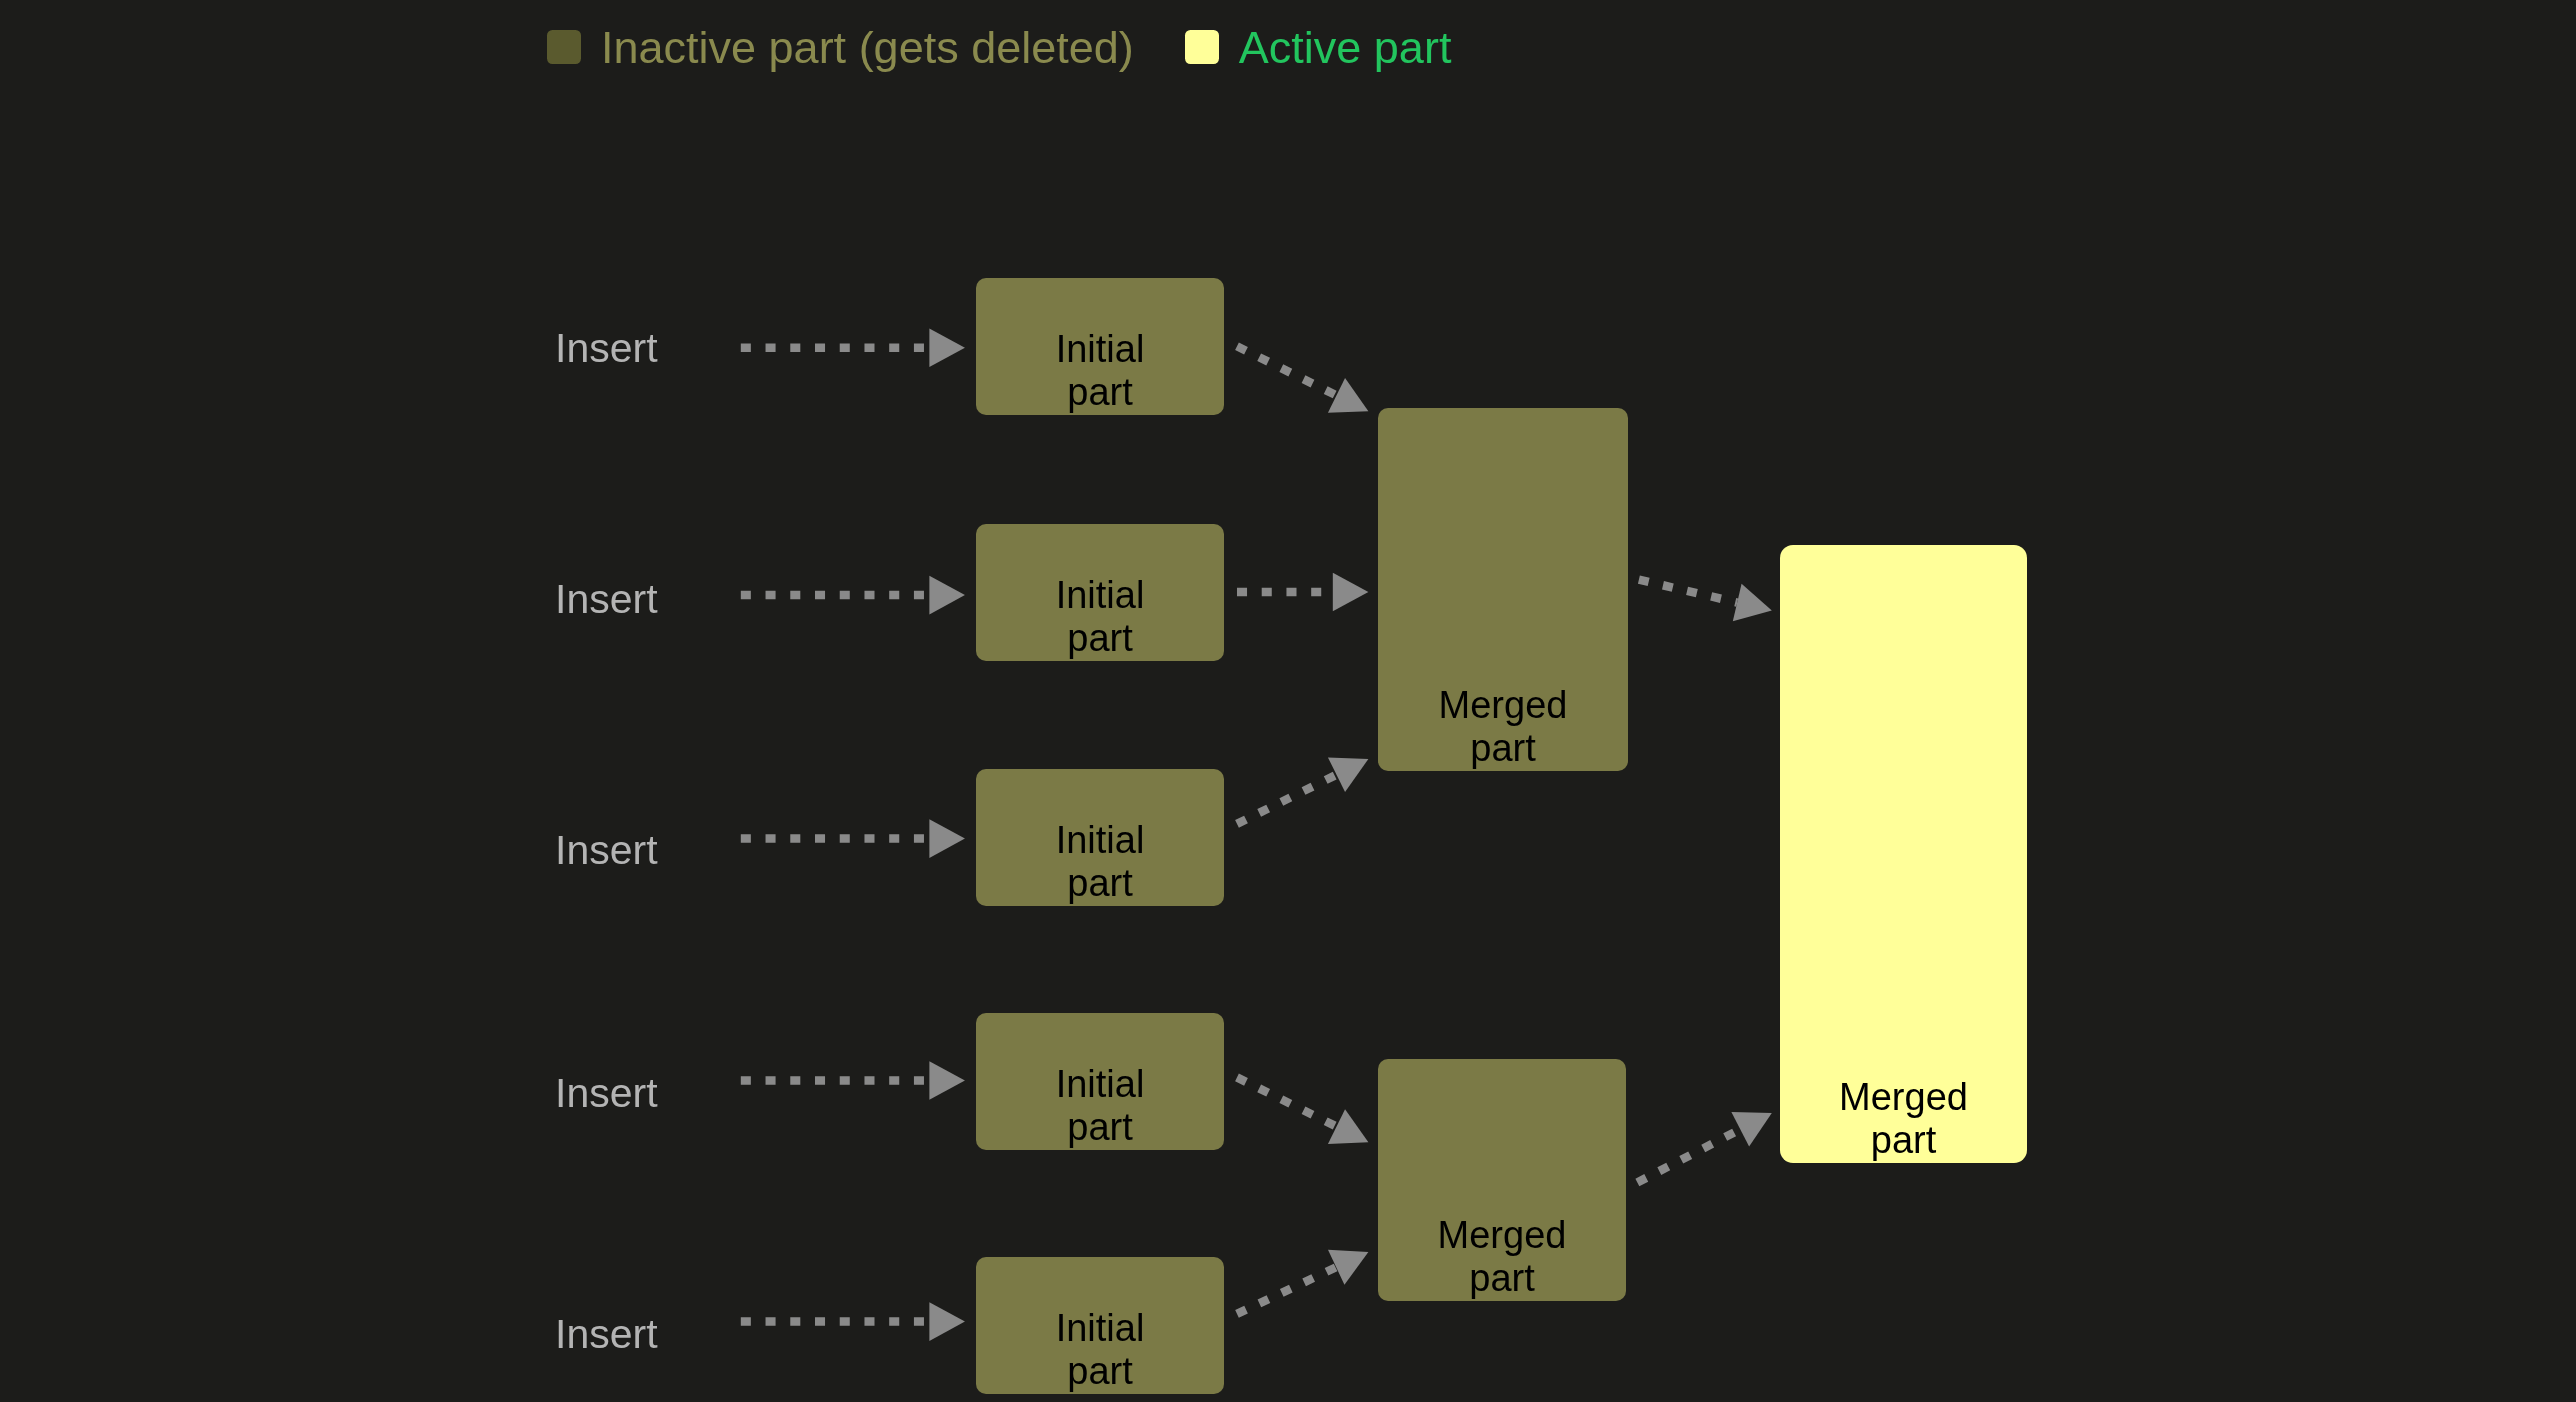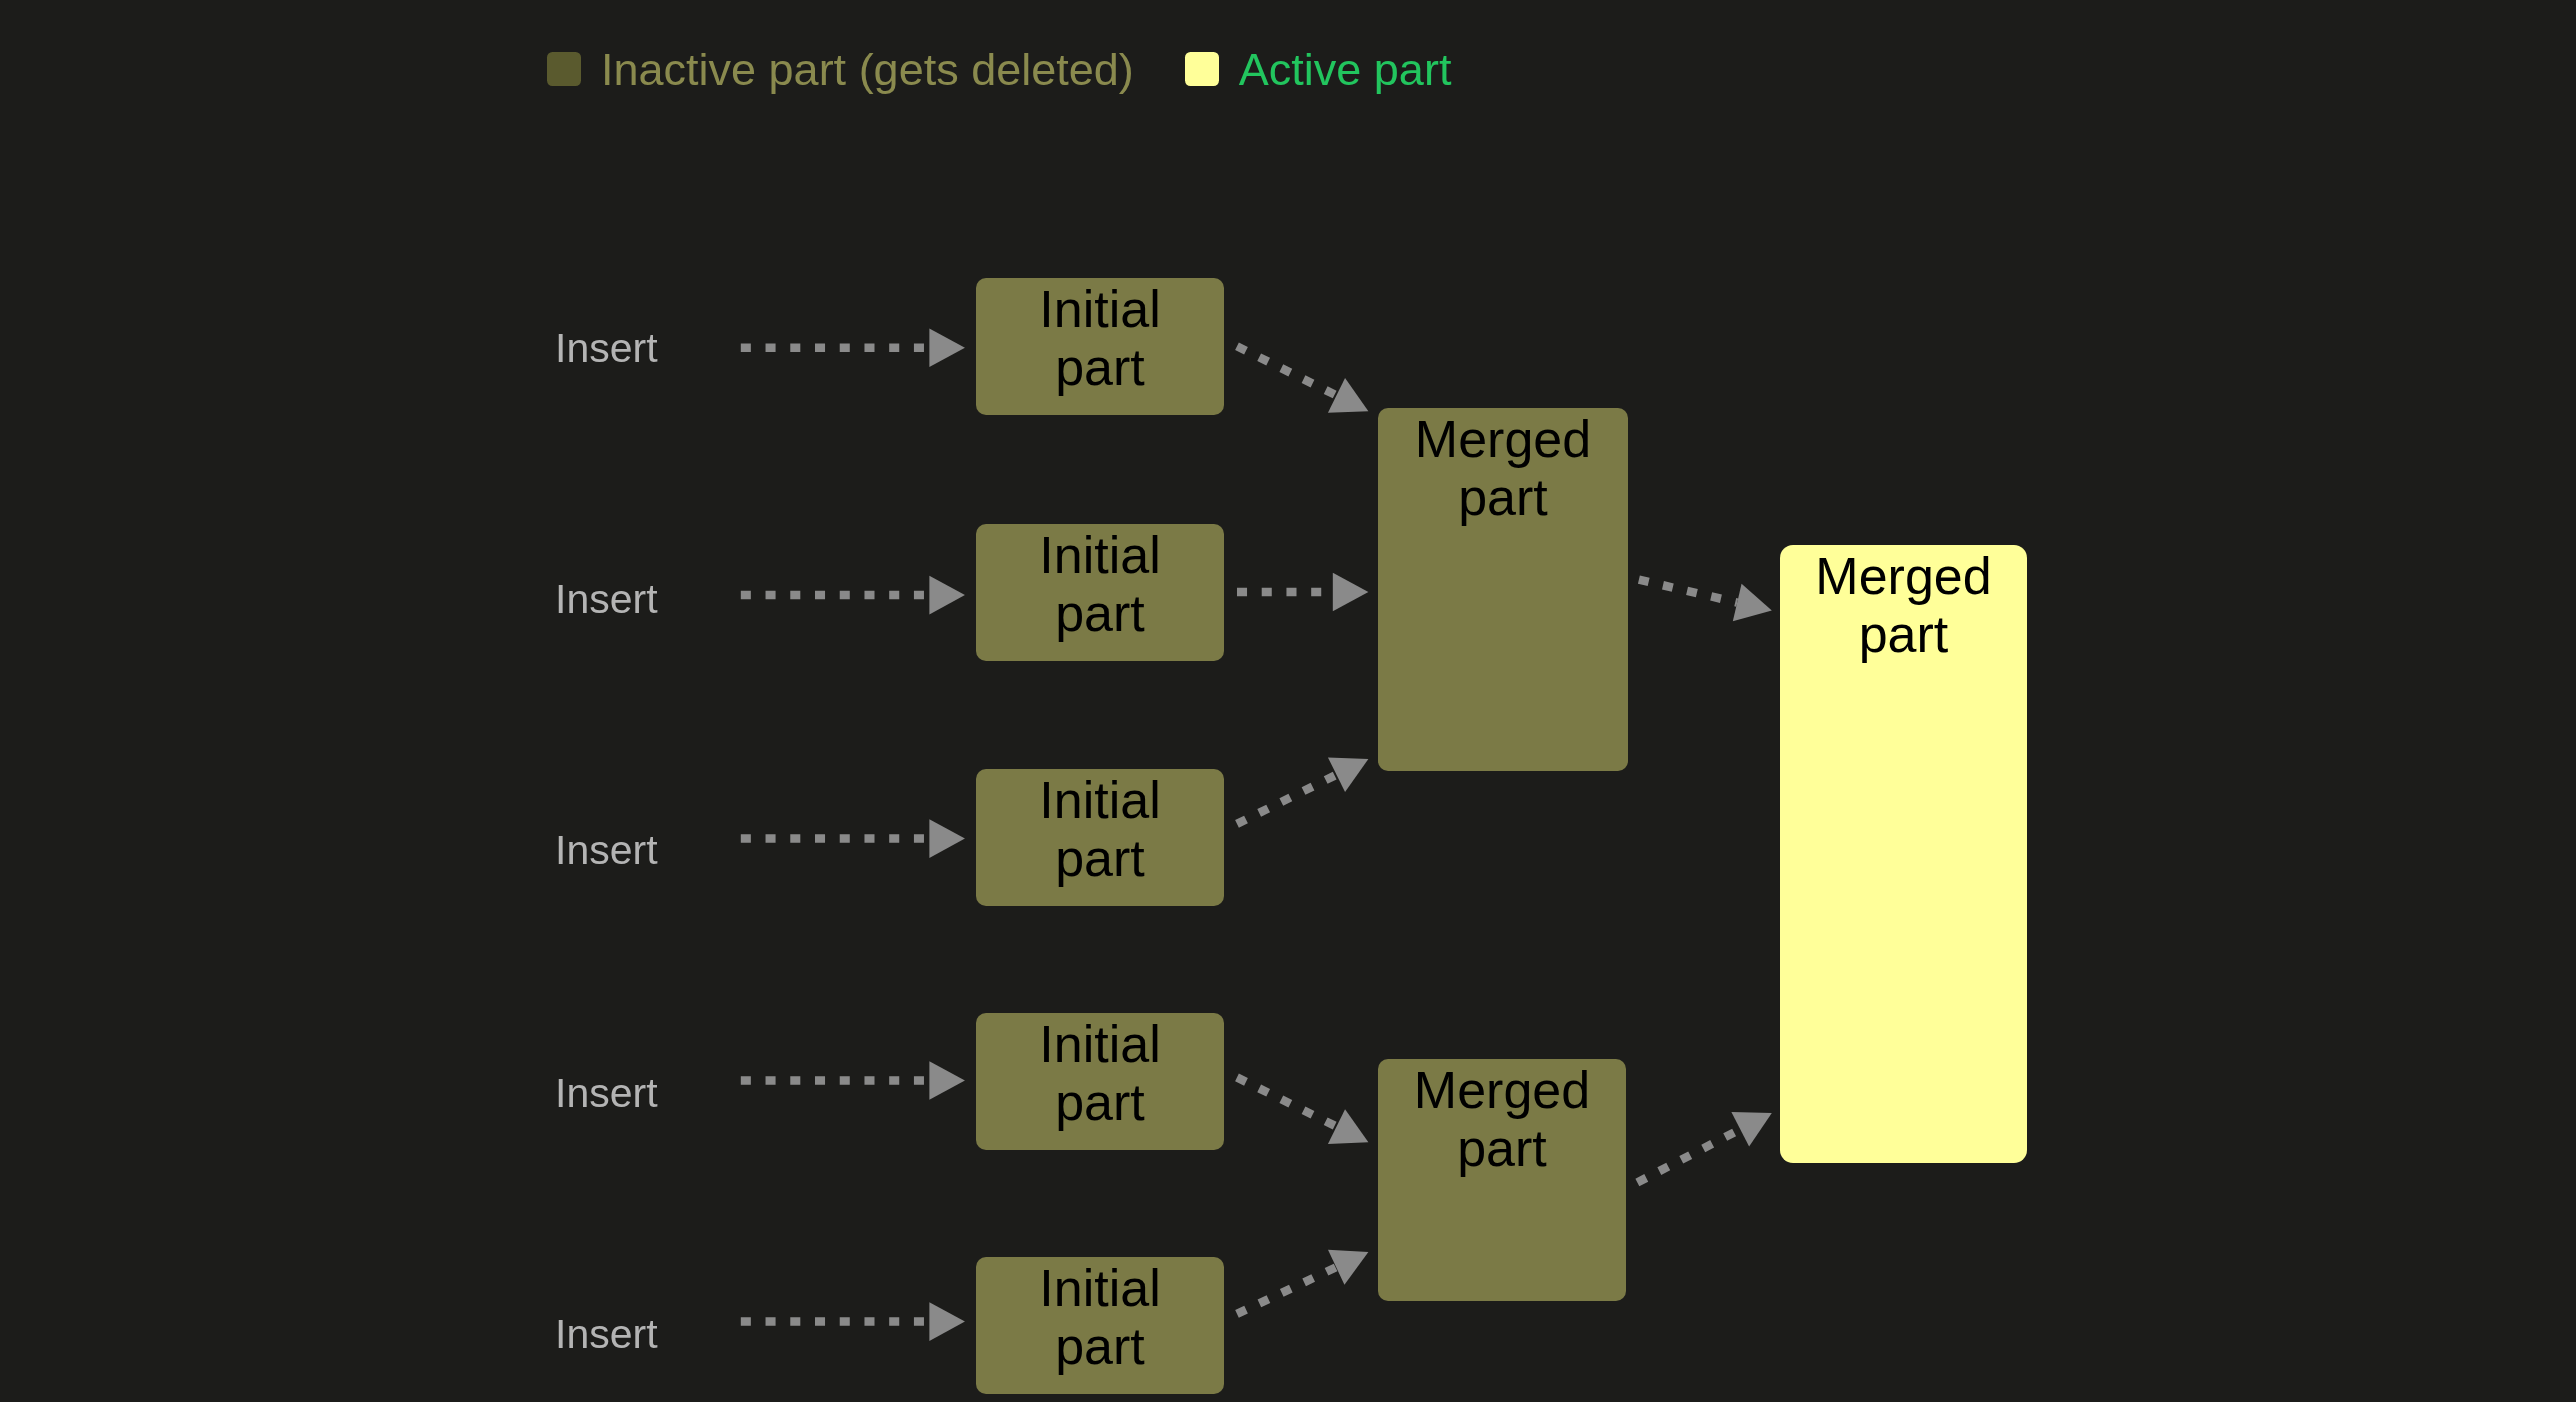--- a/index.html
+++ b/index.html
@@ -16,21 +16,21 @@
   #stage {
     position: relative;
     width: 2576px;
     height: 1402px;
     background: #1c1c1a;
   }
 
   
   .legend {
     position: absolute;
-    top: 41px;
+    top: 19px;
     left: 547px;
     display: flex;
     align-items: center;
     gap: 0px;
     height: 56px;
   }
   .legend-entry {
     display: flex;
     align-items: center;
   }
@@ -45,25 +45,25 @@
     line-height: 1;
     margin-left: 20px;
     white-space: nowrap;
   }
   .legend-gap { width: 51px; height: 0.8px; }
 
   
   .node {
     position: absolute;
     display: flex;
-    align-items: flex-start;
+    align-items: flex-end;
     justify-content: center;
     text-align: center;
     color: #000000;
-    font-size: 52px;
+    font-size: 38px;
     line-height: 1.12;
     border-radius: 10px;
     box-sizing: border-box;
     padding: 1.5px 4.6px;
   }
   .node.inactive { background: #7b7a46; }
   .node.active   { background: #ffff99; border-radius: 13px; }
   .node-text { display: block; }
 
   

